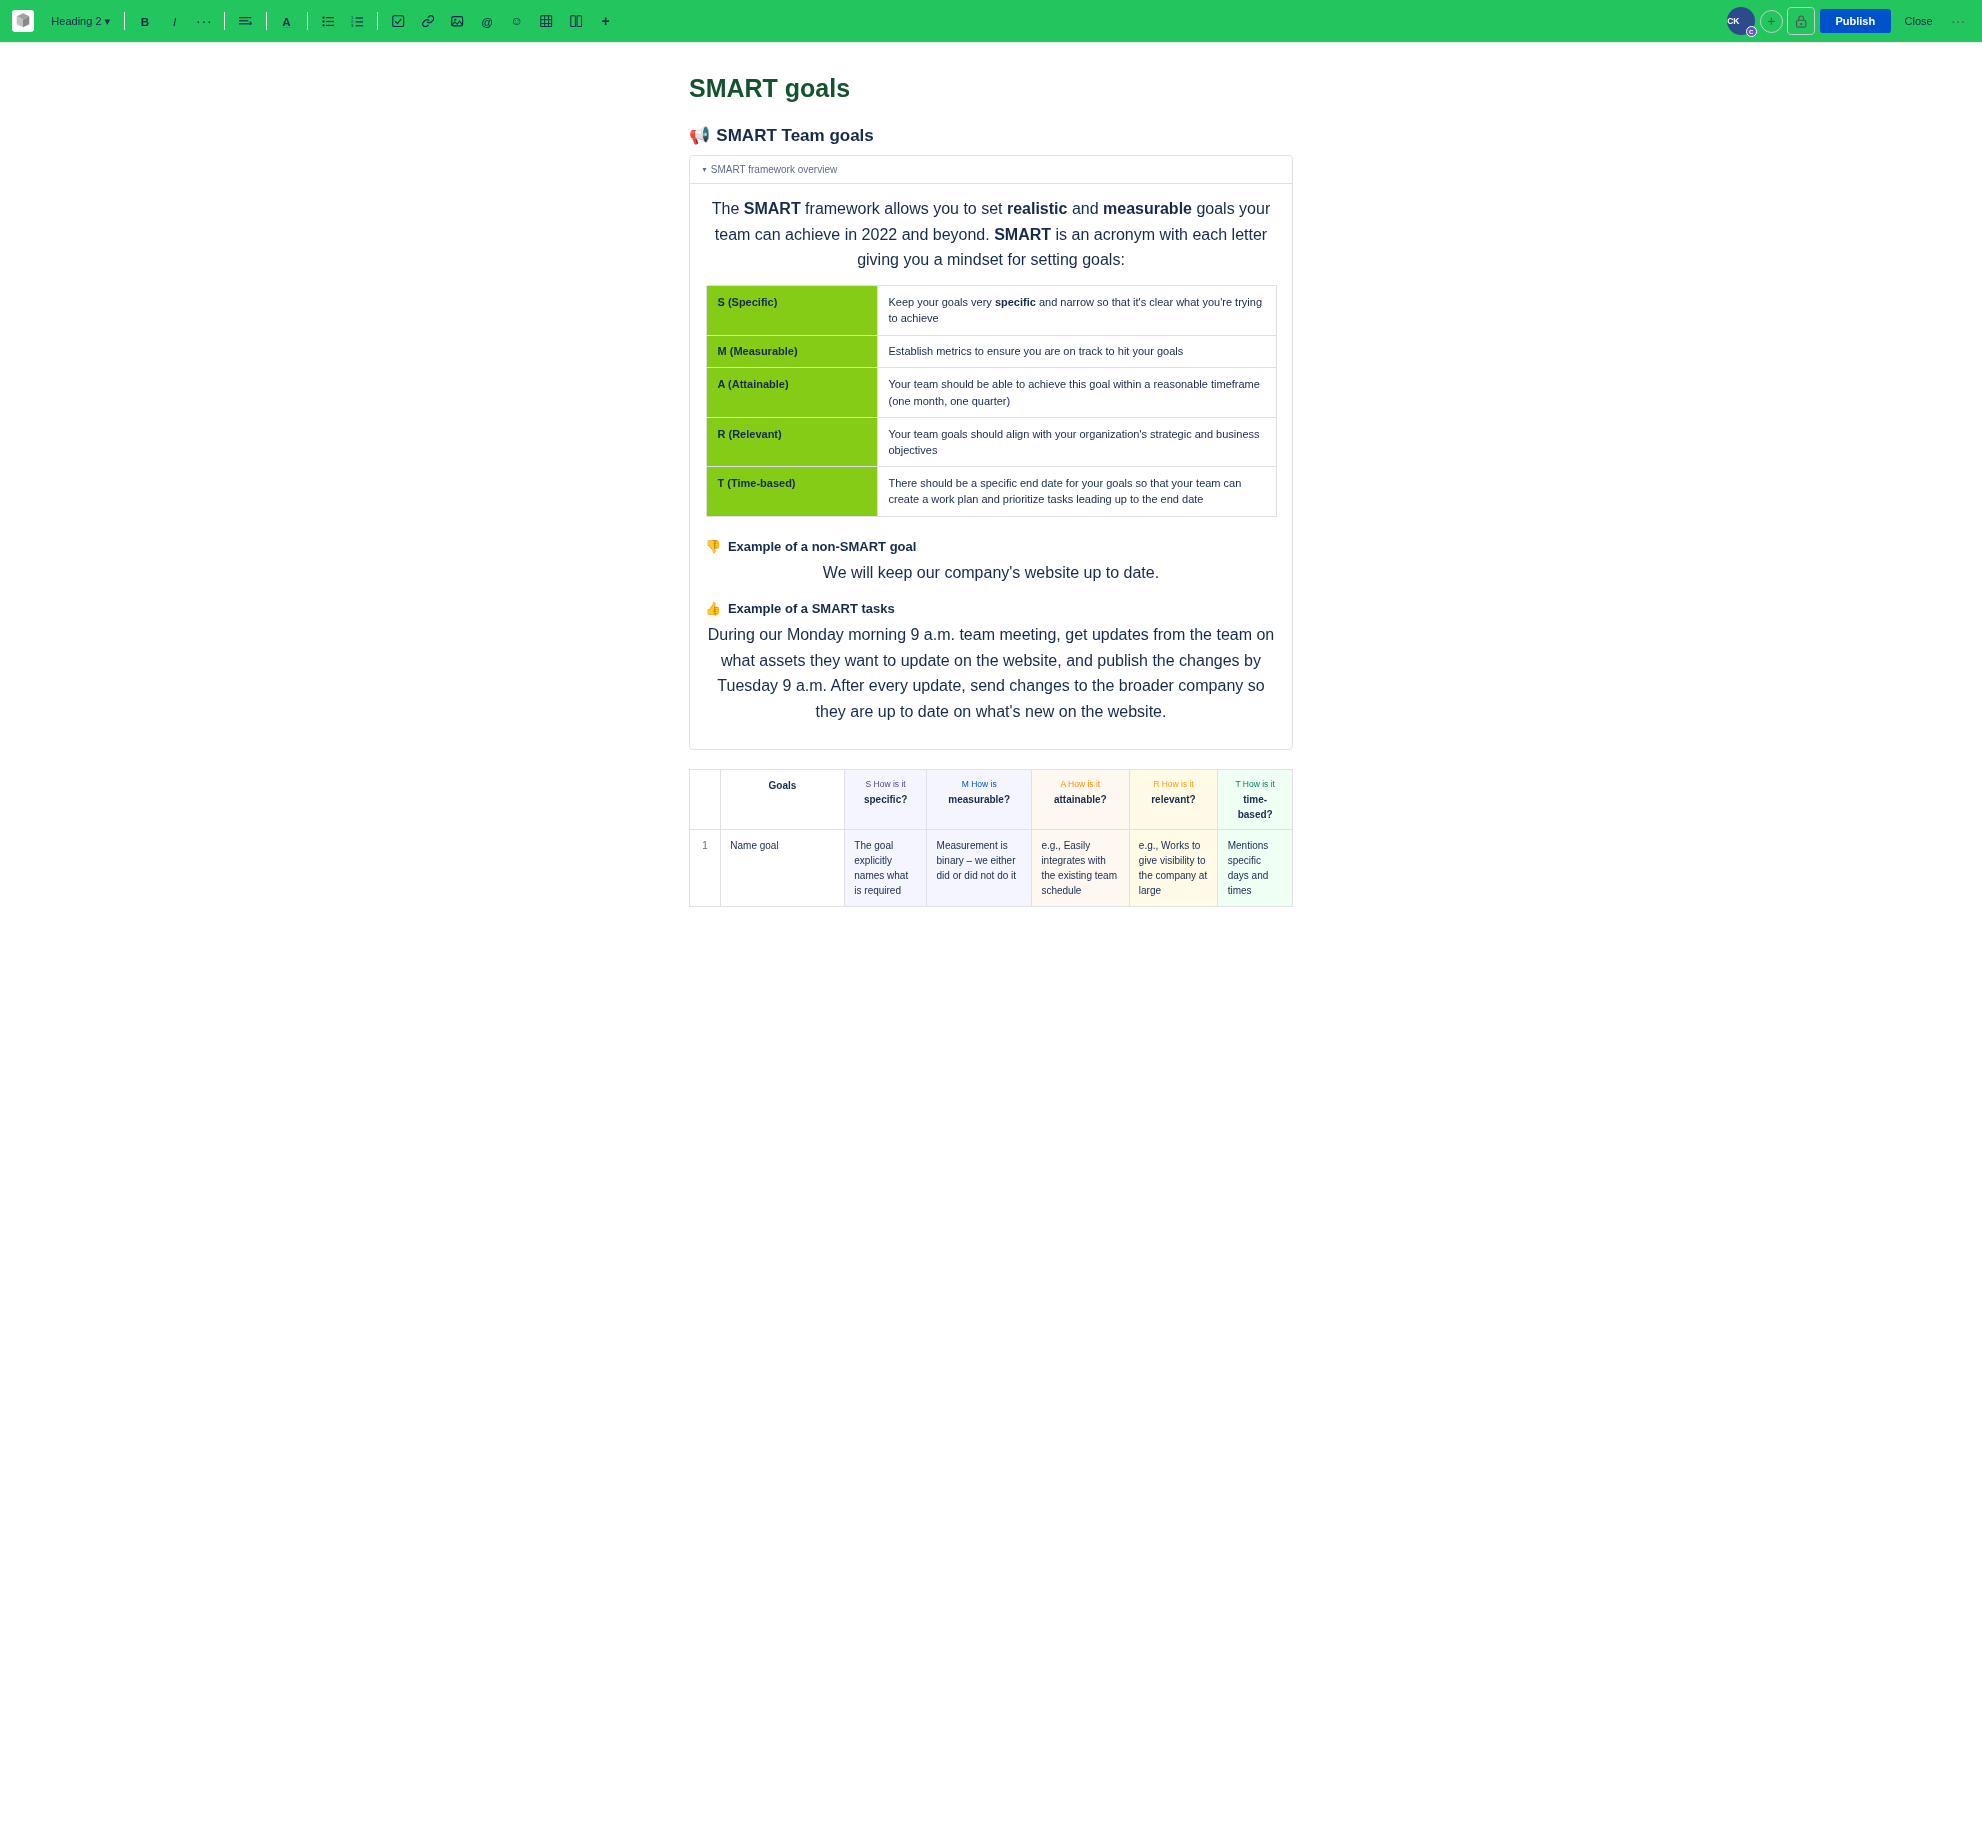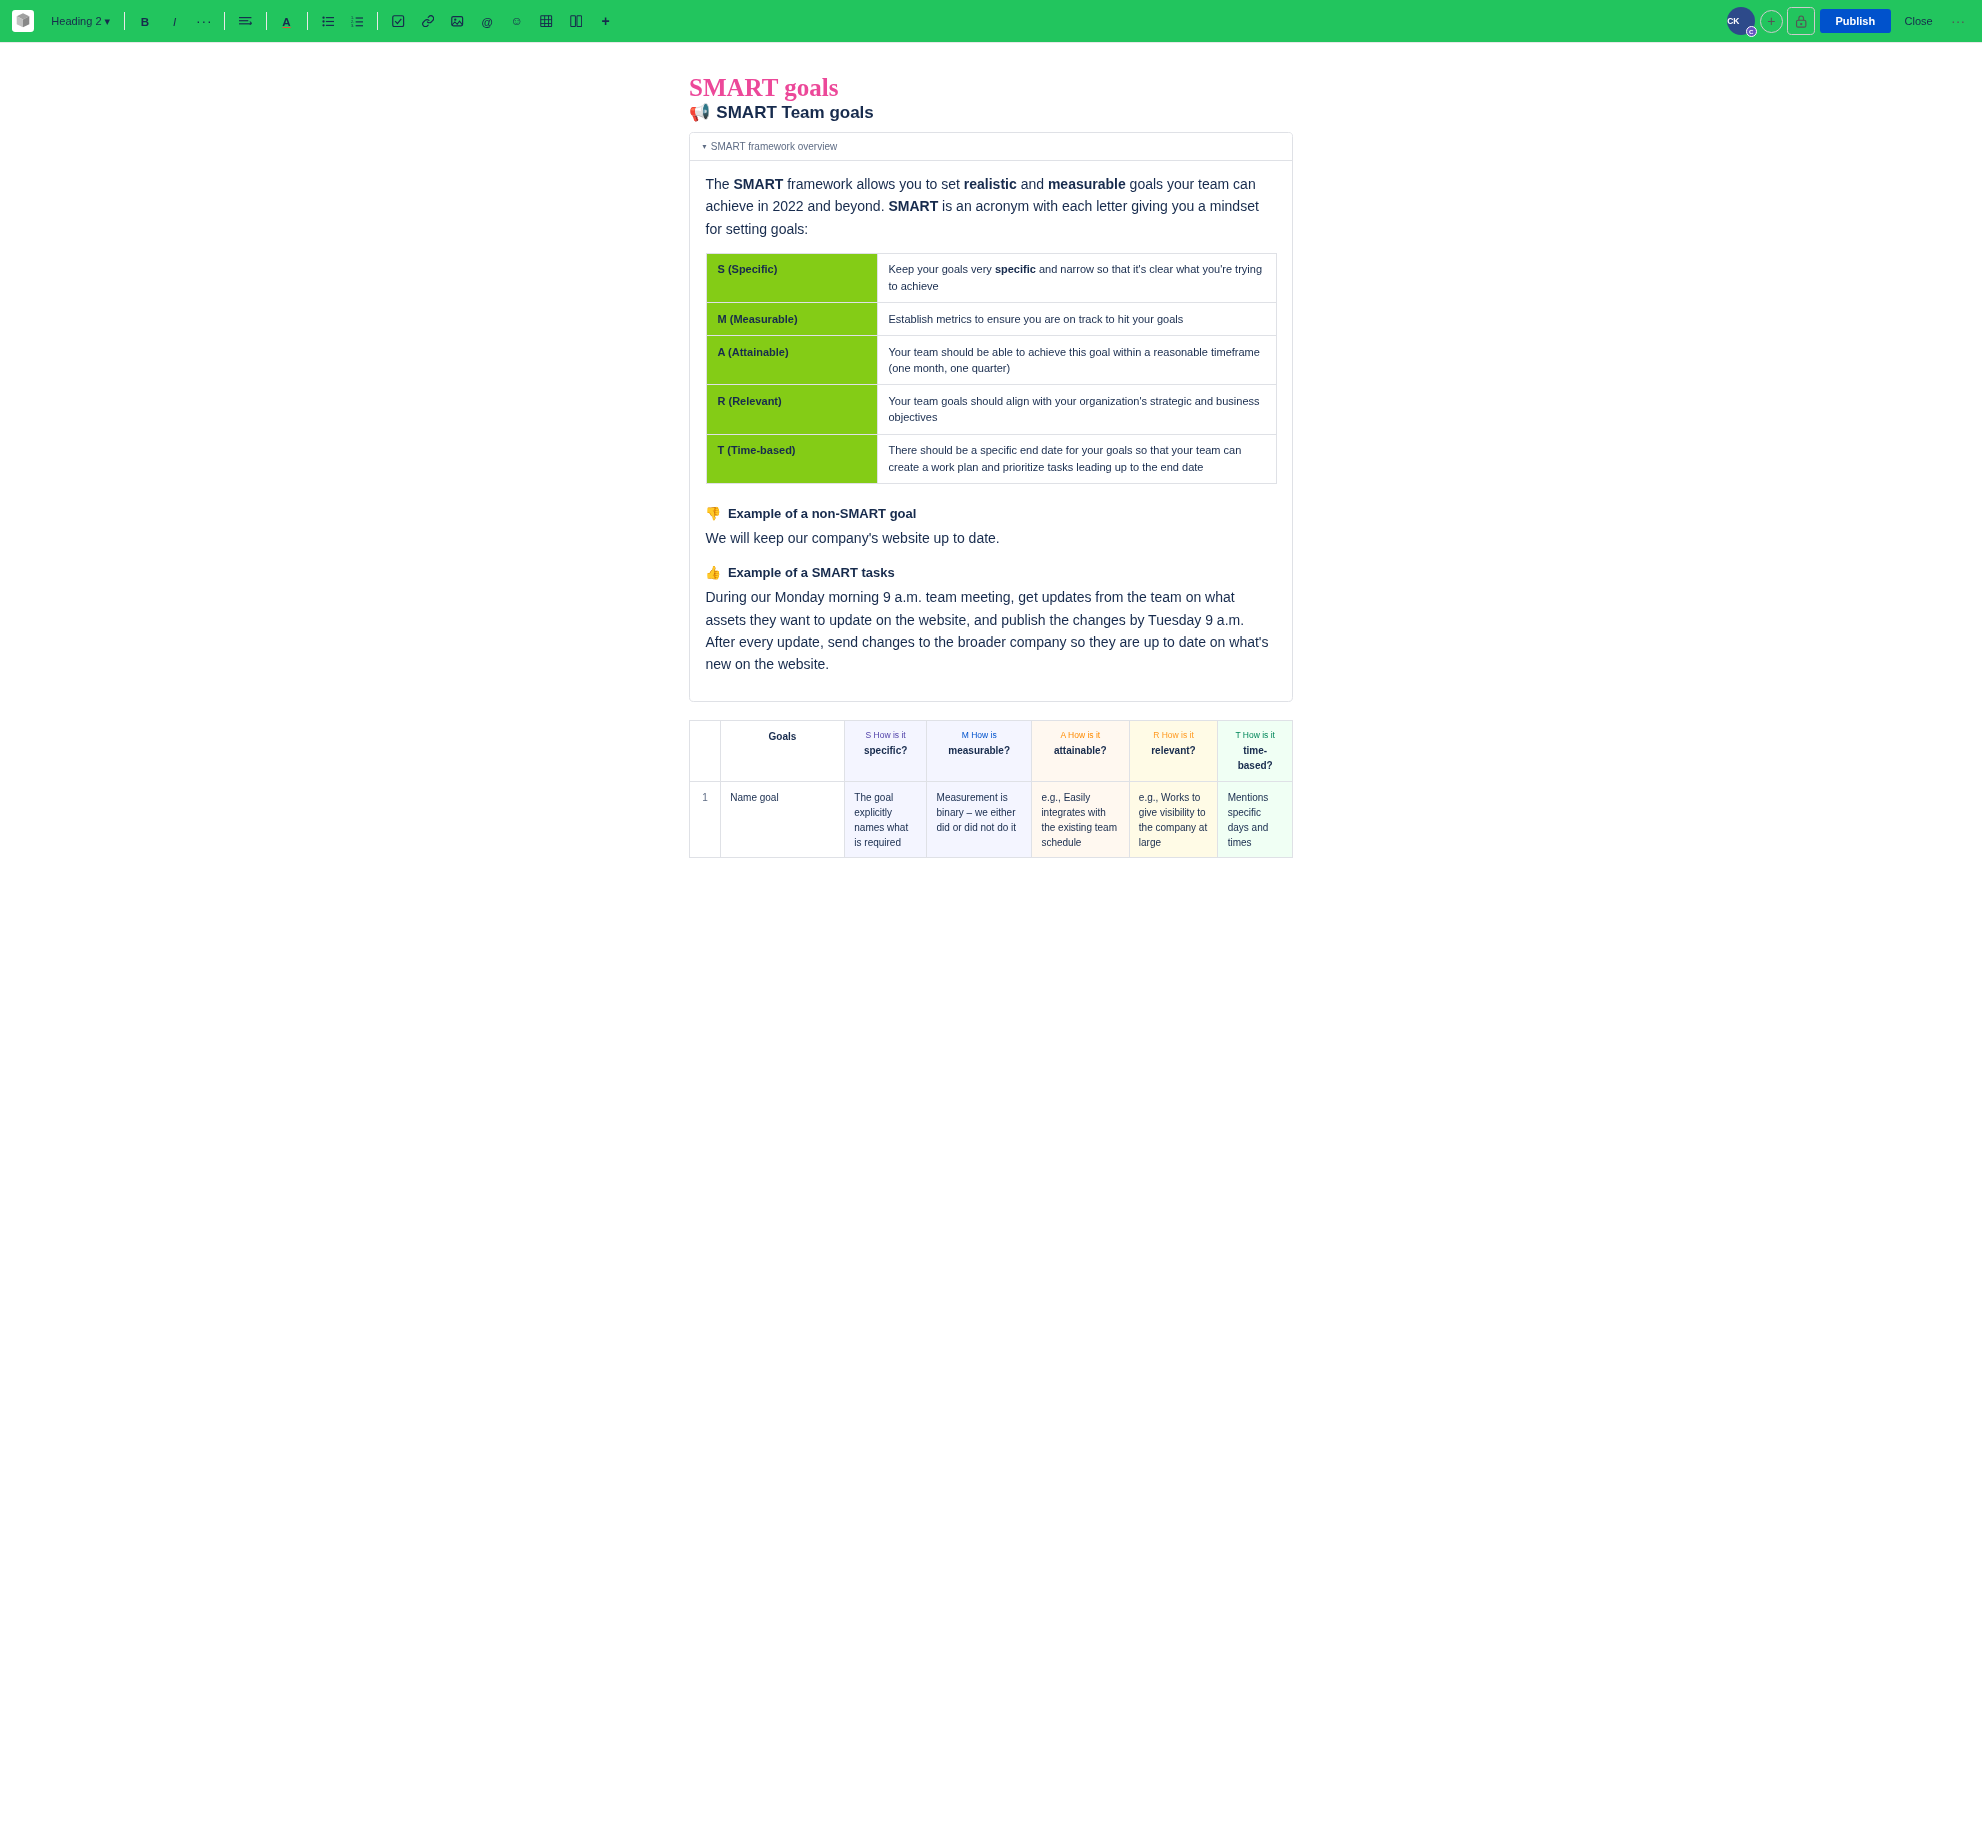--- a/index.html
+++ b/index.html
@@ -51,40 +51,40 @@
       border-radius: 3.1px; font-size: 11px; font-weight: 600; cursor: pointer;
     }
     .close-btn { padding: 6.2px 9.3px; background: none; border: none; font-size: 11px; cursor: pointer; color: #172b4d; }
     .more-btn { width: 23px; height: 23px; background: none; border: none; cursor: pointer; font-size: 14px; color: #555; }
 
     
     .content-wrap {
       max-width: 666px; margin: 0 auto; padding: 31px 31px 62px;
     }
     .page-title {
-      font-size: 25px; font-weight: 700; color: #ec4899;  font-family: Liberation Serif, serif;
+      font-size: 25px; font-weight: 700; color: #14532d; margin-bottom: 22px;
     }
 
     .section-heading-2 {
       font-size: 17px; font-weight: 700; color: #172b4d; margin-bottom: 9.3px;
       display: flex; align-items: center; gap: 6.2px;
     }
 
     
     .expandable-card {
       border: 0.8px solid #dfe1e6; border-radius: 4.6px; margin-bottom: 18.6px; overflow: hidden;
     }
     .expandable-header {
       display: flex; align-items: center; gap: 4.6px;
       padding: 7.7px 12.4px; background: #fff; cursor: pointer;
       font-size: 10px; color: #5e6c84; border-bottom: 0.8px solid #dfe1e6;
     }
     .expand-chevron { font-size: 7.7px; color: #5e6c84; }
     .card-body { padding: 12.4px 15.5px; }
-    .card-body p { font-size: 14px; line-height: 1.6; margin-bottom: 12.4px; color: #172b4d; }
+    .card-body p { font-size: 16px; line-height: 1.6; margin-bottom: 12.4px; color: #172b4d; text-align: center; }
     .card-body p b { font-weight: 700; }
 
     
     .smart-table { width: 100%; border-collapse: collapse; margin-bottom: 0; }
     .smart-table td {
       border: 0.8px solid #dfe1e6; padding: 7.7px 11px;
       font-size: 11px; line-height: 1.5; vertical-align: top;
     }
     .smart-table td:first-child {
       background: #84cc16; font-weight: 700; width: 30%; color: #172b4d;

